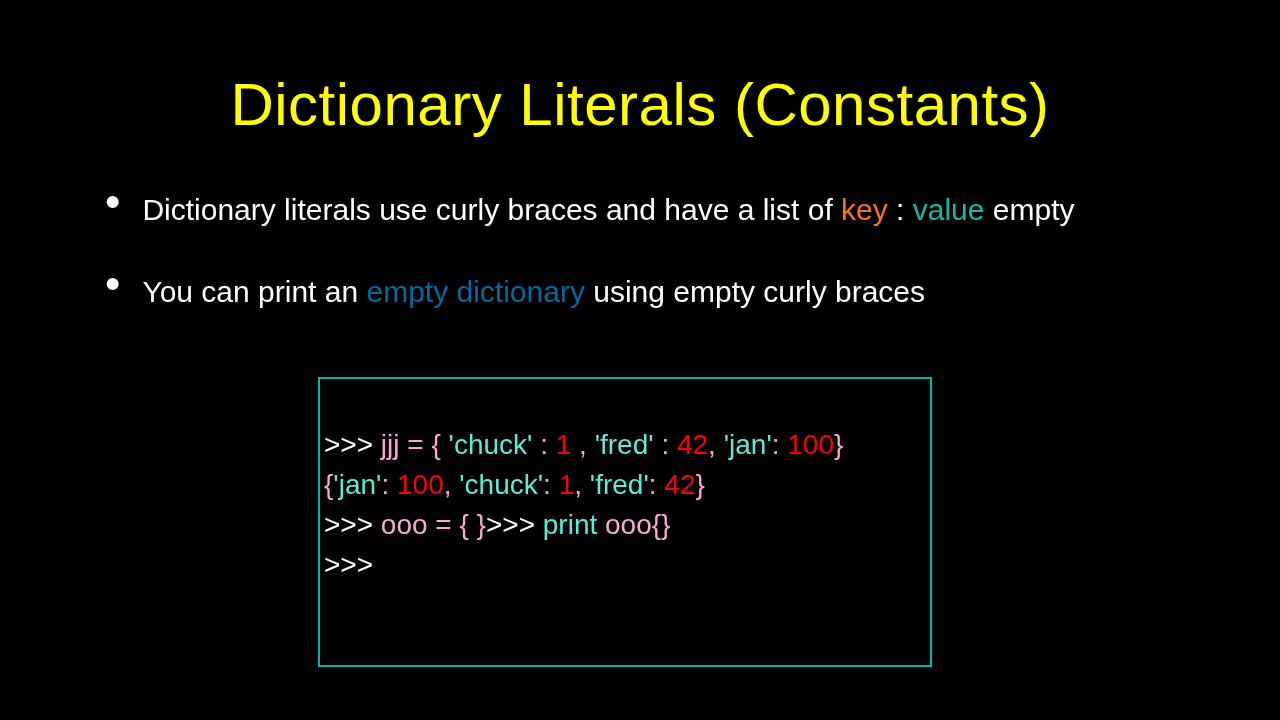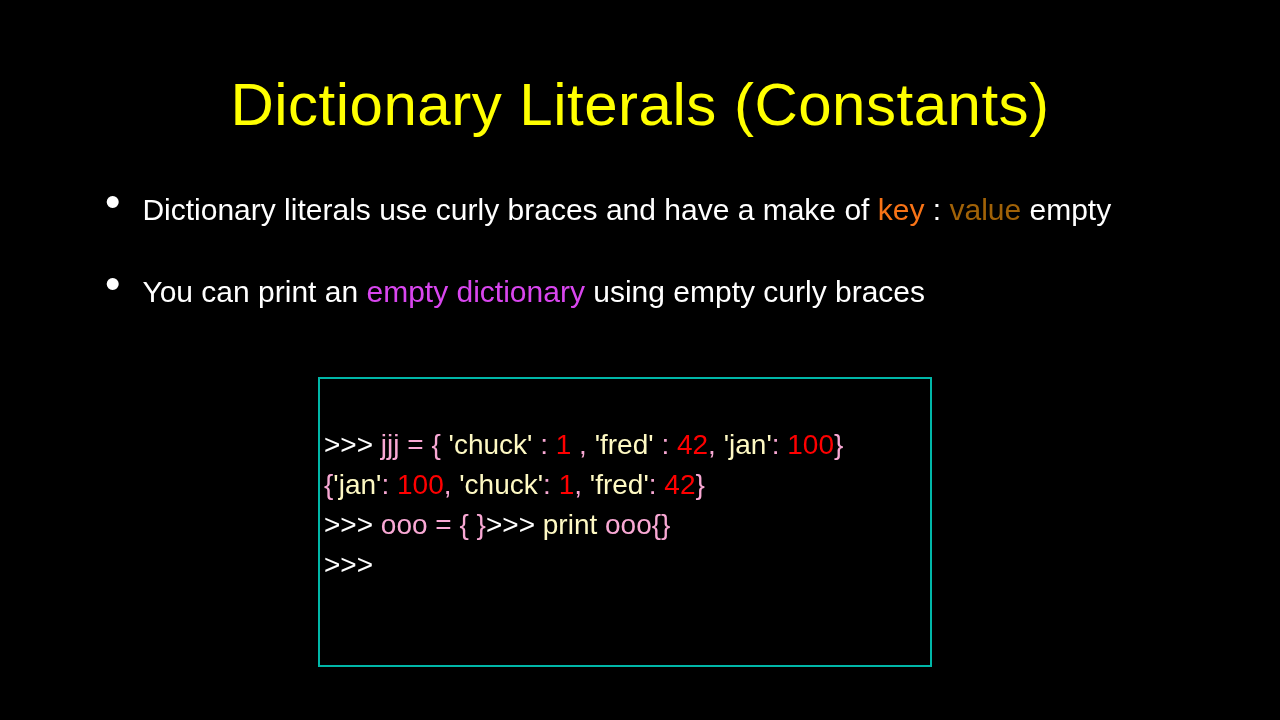--- a/index.html
+++ b/index.html
@@ -43,57 +43,57 @@
     margin-right: 22px;
     flex: 0 0 auto;
   }
   .bullet-text {
     color: #ffffff;
     font-size: 30px;
     line-height: 42px;
     flex: 1 1 auto;
   }
   .kw-key    { color: #f97316; }
-  .kw-value  { color: #a16207; text-align: center; }
-  .kw-empty  { color: #d946ef; }
+  .kw-value  { color: #14b8a6; text-align: center; }
+  .kw-empty  { color: #0369a1; }
   .codebox {
     position: absolute;
     left: 318px;
     top: 377px;
     width: 614px;
     height: 290px;
     border: 2px solid #00b7a8;
     box-sizing: border-box;
     padding-top: 46px;
     padding-left: 4px;
   }
   .codeline {
     font-family: Arial, Helvetica, sans-serif;
     font-size: 28px;
     line-height: 40px;
     white-space: nowrap;
   }
   .c-white  { color: #ffffff; }
   .c-yellow { color: #f9a8d4; }
-  .c-green  { color: #fef9c3; }
+  .c-green  { color: #5eead4; }
   .c-red    { color: #ff0000; }
 </style>
 </head>
 <body>
 
 <div class="slide">
 
   <h1 class="title">Dictionary Literals (Constants)</h1>
 
   <div class="bullets">
 
     <div class="bullet-row">
       <div class="bullet-dot">•</div>
       <div class="bullet-text">
-        <span>Dictionary literals use curly braces and have a make of </span><span class="kw-key">key</span><span> : </span><span class="kw-value">value</span><span> empty</span>
+        <span>Dictionary literals use curly braces and have a list of </span><span class="kw-key">key</span><span> : </span><span class="kw-value">value</span><span> empty</span>
       </div>
     </div>
 
     <div class="bullet-row">
       <div class="bullet-dot">•</div>
       <div class="bullet-text">
         <span>You can print an </span><span class="kw-empty">empty dictionary</span><span> using empty curly braces</span>
       </div>
     </div>
 

